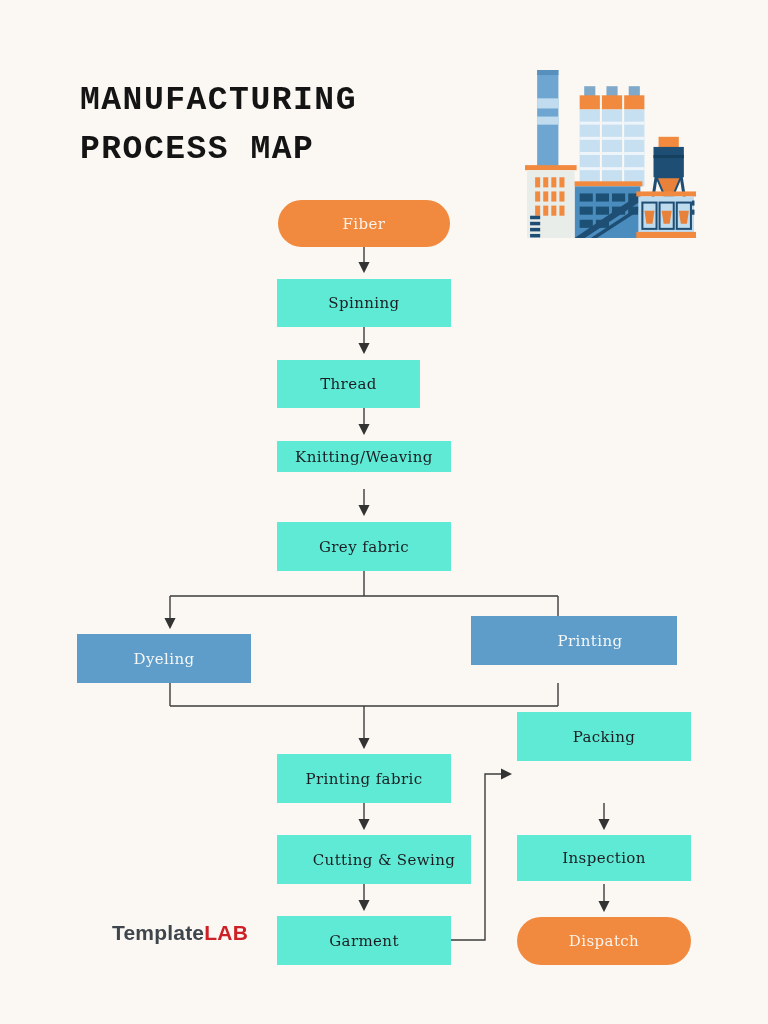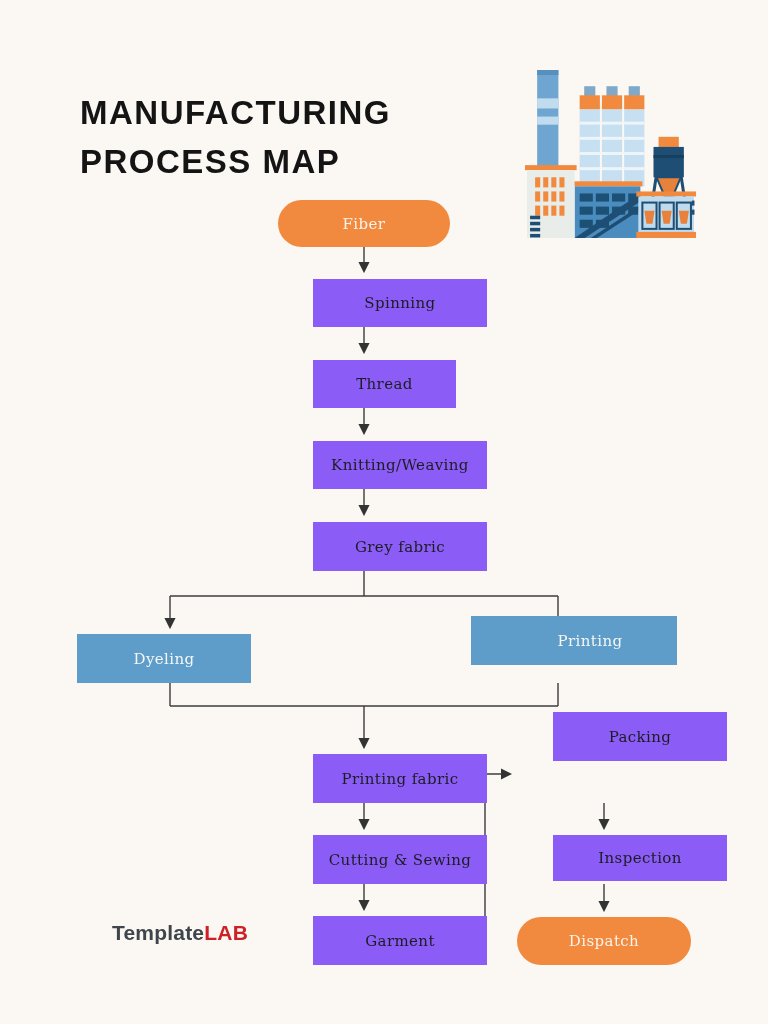--- a/index.html
+++ b/index.html
@@ -2,32 +2,32 @@
 <html><head>
 <meta charset="utf-8">
 <style>
   html,body{margin:0;padding:0;}
   body{
     width:768px;height:1024px;position:relative;overflow:hidden;
     background:#FBF8F3;
     font-family:"DejaVu Serif", serif;
   }
   .page-title{
-    position:absolute;left:80px;top:88px;width:460px;
-    font-family:Liberation Sans, sans-serif;
+    position:absolute;left:80px;top:76px;width:460px;
+    font-family:Liberation Mono, monospace;
     font-weight:bold;font-size:33px;line-height:49px;
     letter-spacing:1.5px;color:#141414;
   }
   .factory{position:absolute;left:524px;top:68px;width:172px;height:172px;}
   .connectors{position:absolute;left:0;top:0;width:768px;height:1024px;pointer-events:none;}
   .node{
     position:absolute;display:flex;align-items:center;justify-content:center;
     font-size:15px;letter-spacing:0.4px;text-align:left;
   }
-  .node.process{background:#8b5cf6;color:#1C1D22;margin-left:36px;}
+  .node.process{background:#5eead4;color:#1C1D22;}
   .node.branch{background:#5E9CC9;color:#F4F7F5;}
   .node.terminal{background:#F18A3E;color:#FBF3EA;border-radius:24px;}
   .logo{
     position:absolute;left:80px;top:921px;
     font-family:"Liberation Sans", sans-serif;font-weight:bold;
     font-size:21px;letter-spacing:0.2px;margin-left:32px;
   }
   .logo .t1{color:#3F454C;}
   .logo .t2{color:#CE2127;}
 </style>
@@ -177,36 +177,36 @@
 
 <div class="node terminal" style="left:278px;top:200px;width:172px;height:47px;">
     <span>Fiber</span>
   </div>
 <div class="node process" style="left:277px;top:279px;width:174px;height:48px;">
     <span>Spinning</span>
   </div>
 <div class="node process" style="left:277px;top:360px;width:143px;height:48px;">
     <span>Thread</span>
   </div>
-<div class="node process" style="left:277px;top:441px;width:174px;height:48px;">
+<div class="node process" style="left:277px;top:441px;width:174px;height:31px;">
     <span>Knitting/Weaving</span>
   </div>
 <div class="node process" style="left:277px;top:522px;width:174px;height:49px;">
     <span>Grey fabric</span>
   </div>
 <div class="node branch" style="left:77px;top:634px;width:174px;height:49px;">
     <span>Dyeling</span>
   </div>
 <div class="node branch" style="left:471px;top:616px;width:174px;height:49px;padding-left:32px;">
     <span>Printing</span>
   </div>
 <div class="node process" style="left:277px;top:754px;width:174px;height:49px;">
     <span>Printing fabric</span>
   </div>
-<div class="node process" style="left:277px;top:835px;width:174px;height:49px;">
+<div class="node process" style="left:277px;top:835px;width:174px;height:49px;padding-left:20px;">
     <span>Cutting &amp; Sewing</span>
   </div>
 <div class="node process" style="left:277px;top:916px;width:174px;height:49px;">
     <span>Garment</span>
   </div>
 <div class="node process" style="left:517px;top:712px;width:174px;height:49px;">
     <span>Packing</span>
   </div>
 <div class="node process" style="left:517px;top:835px;width:174px;height:46px;">
     <span>Inspection</span>

